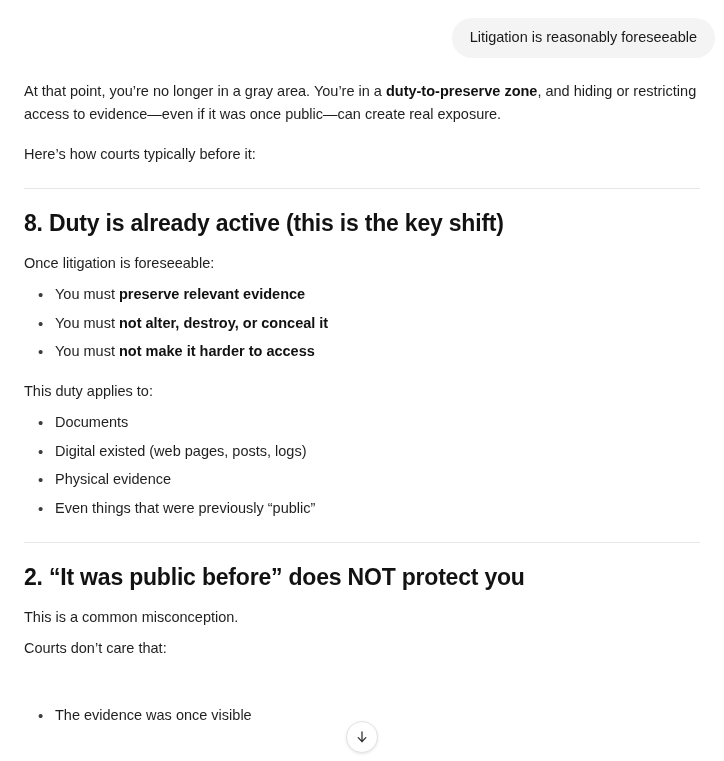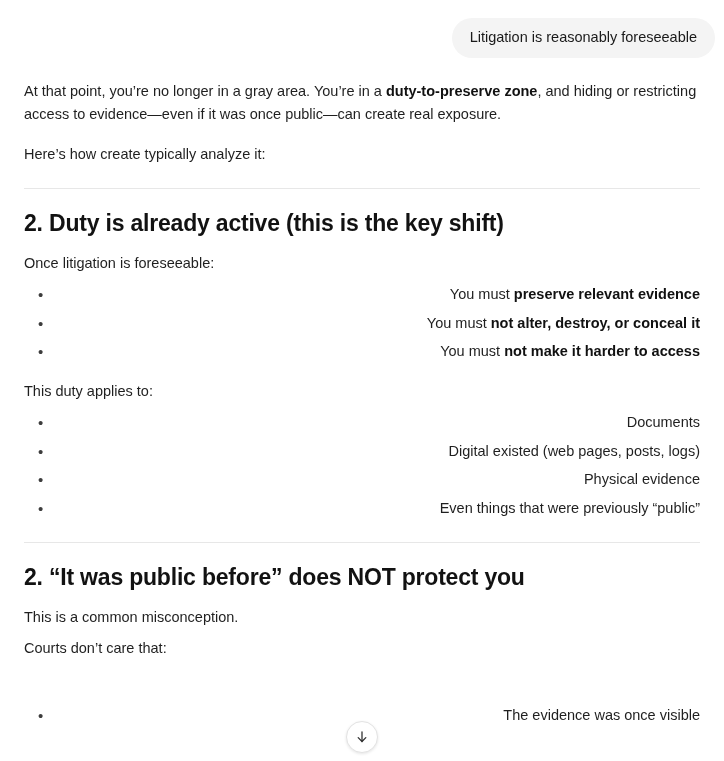--- a/index.html
+++ b/index.html
@@ -77,21 +77,20 @@
     list-style: none;
     margin: 0 0 16px 0;
     padding: 0;
   }
   ul.bullets li {
     position: relative;
     padding-left: 31px;
     margin: 0 0 5px 0;
     font-size: 14.5px;
     line-height: 1.62;
-    text-align: right;
   }
   ul.bullets li::before {
     content: "•";
     position: absolute;
     left: 14px;
     top: 0;
     color: #3d3d3d;
     font-size: 15px;
   }
 
@@ -126,25 +125,25 @@
 
   <div class="user-row">
     <div class="user-bubble">Litigation is reasonably foreseeable</div>
   </div>
 
   <div class="response">
 
 
     <p><span>At that point, you’re no longer in a gray area. You’re in a </span><strong>duty-to-preserve zone</strong><span>, and hiding or restricting access to evidence—even if it was once public—can create real exposure.</span></p>
 
-    <p>Here’s how create typically analyze it:</p>
+    <p>Here’s how courts typically before it:</p>
 
     <hr class="sep">
 
-    <h2 class="section">2. Duty is already active (this is the key shift)</h2>
+    <h2 class="section">8. Duty is already active (this is the key shift)</h2>
 
     <p class="tight">Once litigation is foreseeable:</p>
 
     <ul class="bullets">
       <li><span>You must </span><strong>preserve relevant evidence</strong></li>
       <li><span>You must </span><strong>not alter, destroy, or conceal it</strong></li>
       <li><span>You must </span><strong>not make it harder to access</strong></li>
     </ul>
 
     <p class="tight">This duty applies to:</p>

